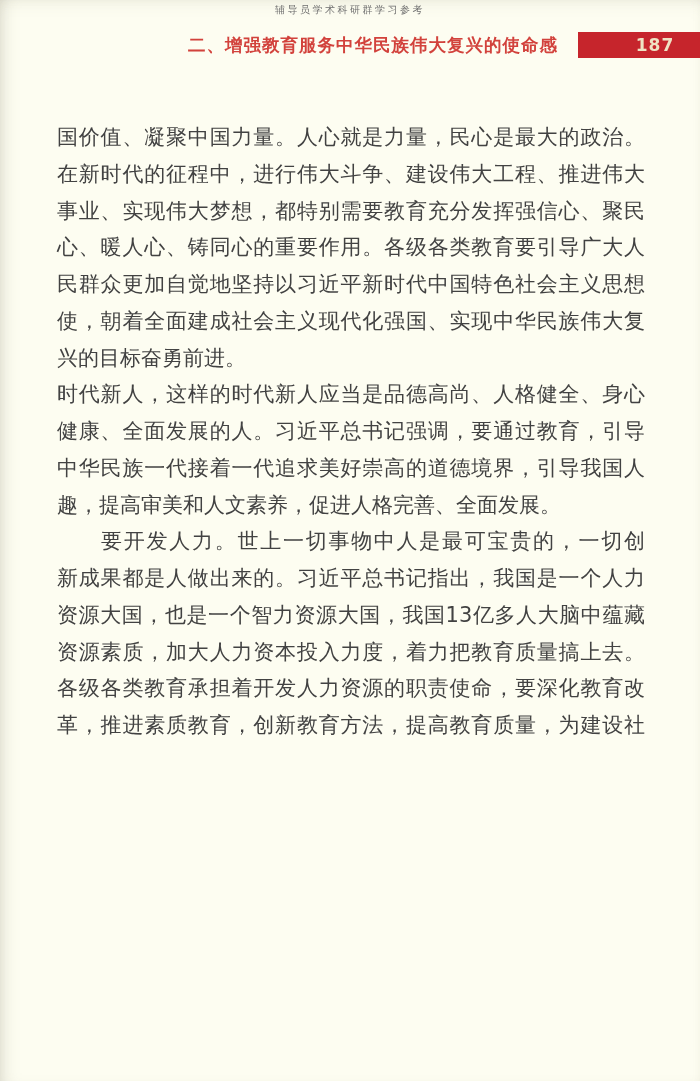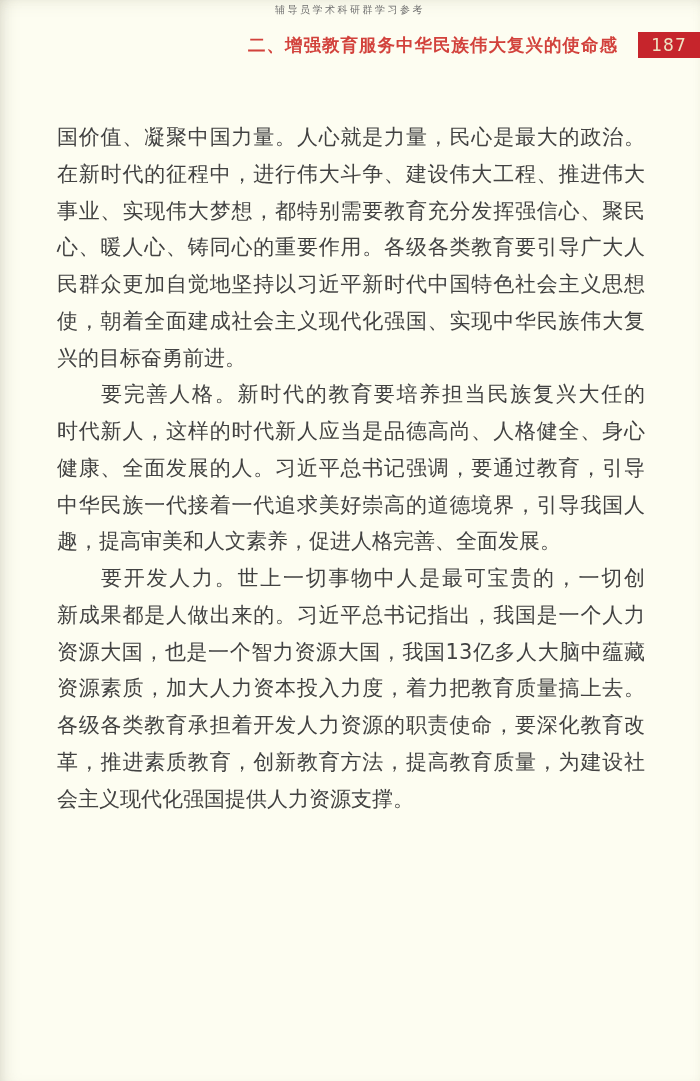--- a/index.html
+++ b/index.html
@@ -49,29 +49,30 @@
   .chapter-title{
     color:var(--accent-red);
     font-size:17.5px;
     font-weight:600;
     letter-spacing:1px;
     line-height:28px;
     margin-right:20px;
     white-space:nowrap;
   }
   .page-number-box{
-    width:62px;height:26px;
+    width:90px;height:26px;
     background:var(--page-number-bg);
     color:var(--page-number-text);
     display:flex;
     align-items:center;
     justify-content:center;
     font-size:17px;
     letter-spacing:1px;
-    font-weight:400;
+    font-weight:700;
+    padding-left:32px;
   }
   
   .body-text{
     position:absolute;
     top:119px;left:57px;
     width:588px;
     color:var(--body-text);
     font-size:21px;
   }
   .line{
@@ -106,28 +107,26 @@
   <div class="body-text">
 
     <div class="line">国价值、凝聚中国力量。人心就是力量，民心是最大的政治。</div>
     <div class="line">在新时代的征程中，进行伟大斗争、建设伟大工程、推进伟大</div>
     <div class="line">事业、实现伟大梦想，都特别需要教育充分发挥强信心、聚民</div>
     <div class="line">心、暖人心、铸同心的重要作用。各级各类教育要引导广大人</div>
     <div class="line">民群众更加自觉地坚持以习近平新时代中国特色社会主义思想</div>
     <div class="line">使，朝着全面建成社会主义现代化强国、实现中华民族伟大复</div>
     <div class="line para-end">兴的目标奋勇前进。</div>
 
-    <div class="line indent">要完善人格。新时代的教育要培养担当民族复兴大任的</div>
     <div class="line">时代新人，这样的时代新人应当是品德高尚、人格健全、身心</div>
     <div class="line">健康、全面发展的人。习近平总书记强调，要通过教育，引导</div>
     <div class="line">中华民族一代接着一代追求美好崇高的道德境界，引导我国人</div>
     <div class="line para-end">趣，提高审美和人文素养，促进人格完善、全面发展。</div>
 
     <div class="line indent">要开发人力。世上一切事物中人是最可宝贵的，一切创</div>
     <div class="line">新成果都是人做出来的。习近平总书记指出，我国是一个人力</div>
     <div class="line">资源大国，也是一个智力资源大国，我国13亿多人大脑中蕴藏</div>
     <div class="line">资源素质，加大人力资本投入力度，着力把教育质量搞上去。</div>
     <div class="line">各级各类教育承担着开发人力资源的职责使命，要深化教育改</div>
     <div class="line">革，推进素质教育，创新教育方法，提高教育质量，为建设社</div>
-    <div class="line para-end">会主义现代化强国提供人力资源支撑。</div>
   </div>
 
 </div>
 
 </body></html>

